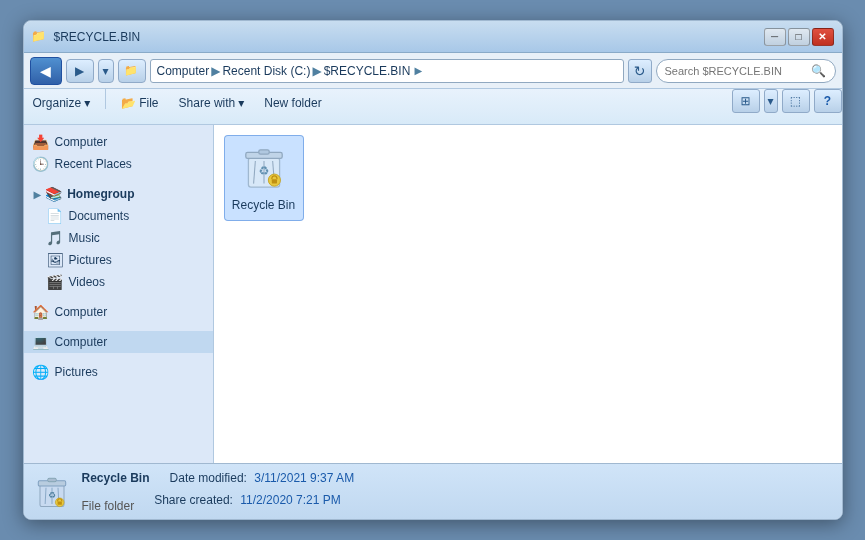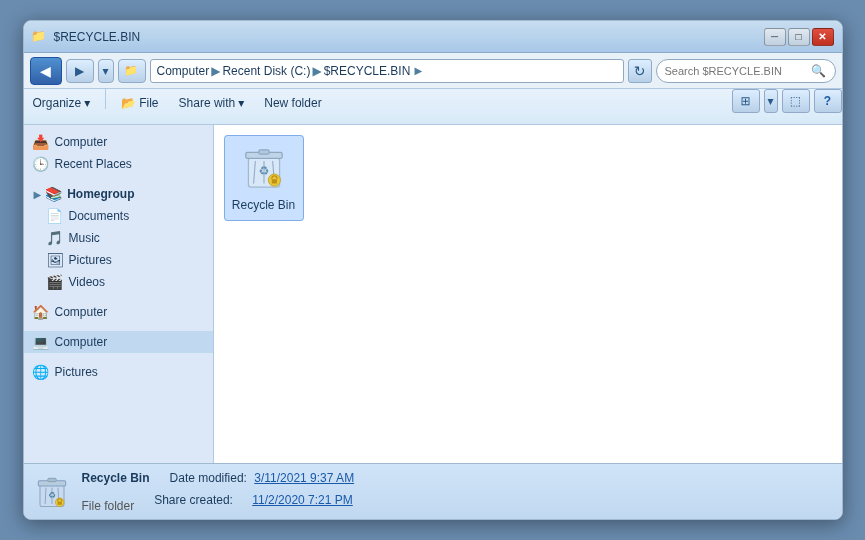--- a/index.html
+++ b/index.html
@@ -291,21 +291,21 @@
       gap: 2px;
     }
     .status-line {
       display: flex;
       align-items: center;
       gap: 20px;
       font-size: 12px;
       color: #1a3a5c;
     }
     .status-label { color: #1a3a5c; font-weight: normal; }
-    .status-value { color: #1a5aaa; text-decoration: underline; }
+    .status-value { color: #1a5aaa; }
     .status-type { color: #555; margin-top: 12px; }
   </style>
 </head>
 <body>
 
 <div class="window">
 
   <div class="title-bar">
     <div class="title-bar-left">
       <span class="title-bar-icon">📁</span>
@@ -483,18 +483,18 @@
         </span>
         <span>
           <span class="status-label">Date modified:</span>
           <span class="status-value" style="margin-left:4px;">3/11/2021 9:37 AM</span>
         </span>
       </div>
       <div class="status-line">
         <span class="status-type">File folder</span>
         <span>
           <span class="status-label">Share created:</span>
-          <span class="status-value" style="margin-left:16px;">11/2/2020 7:21 PM</span>
+          <span class="status-value" style="margin-left:4px;">11/2/2020 7:21 PM</span>
         </span>
       </div>
     </div>
   </div>
 </div>
 
 </body></html>

